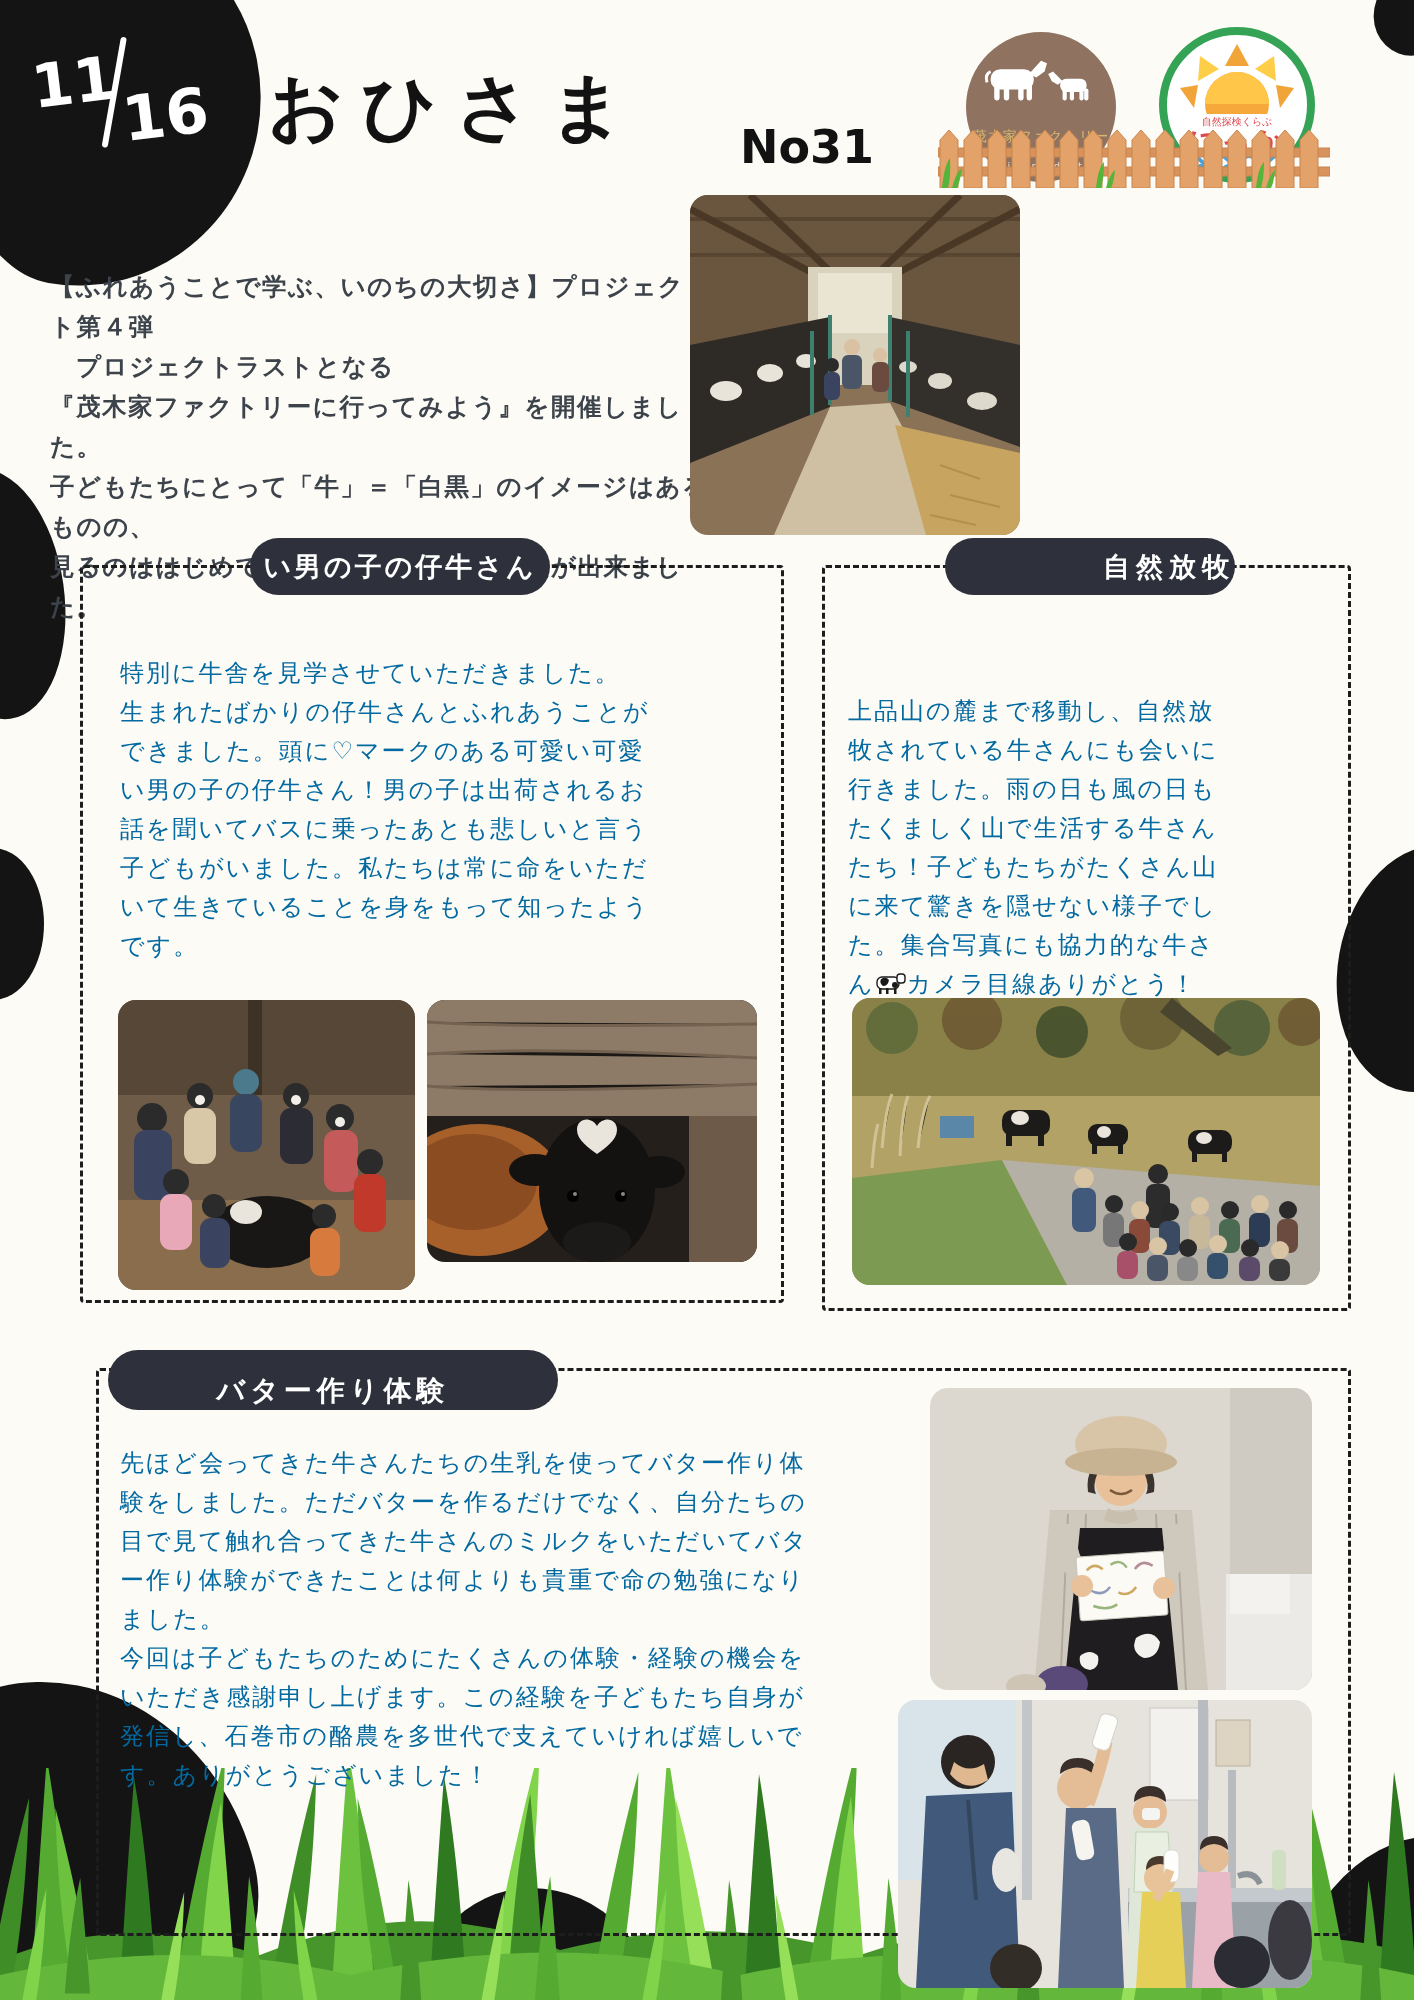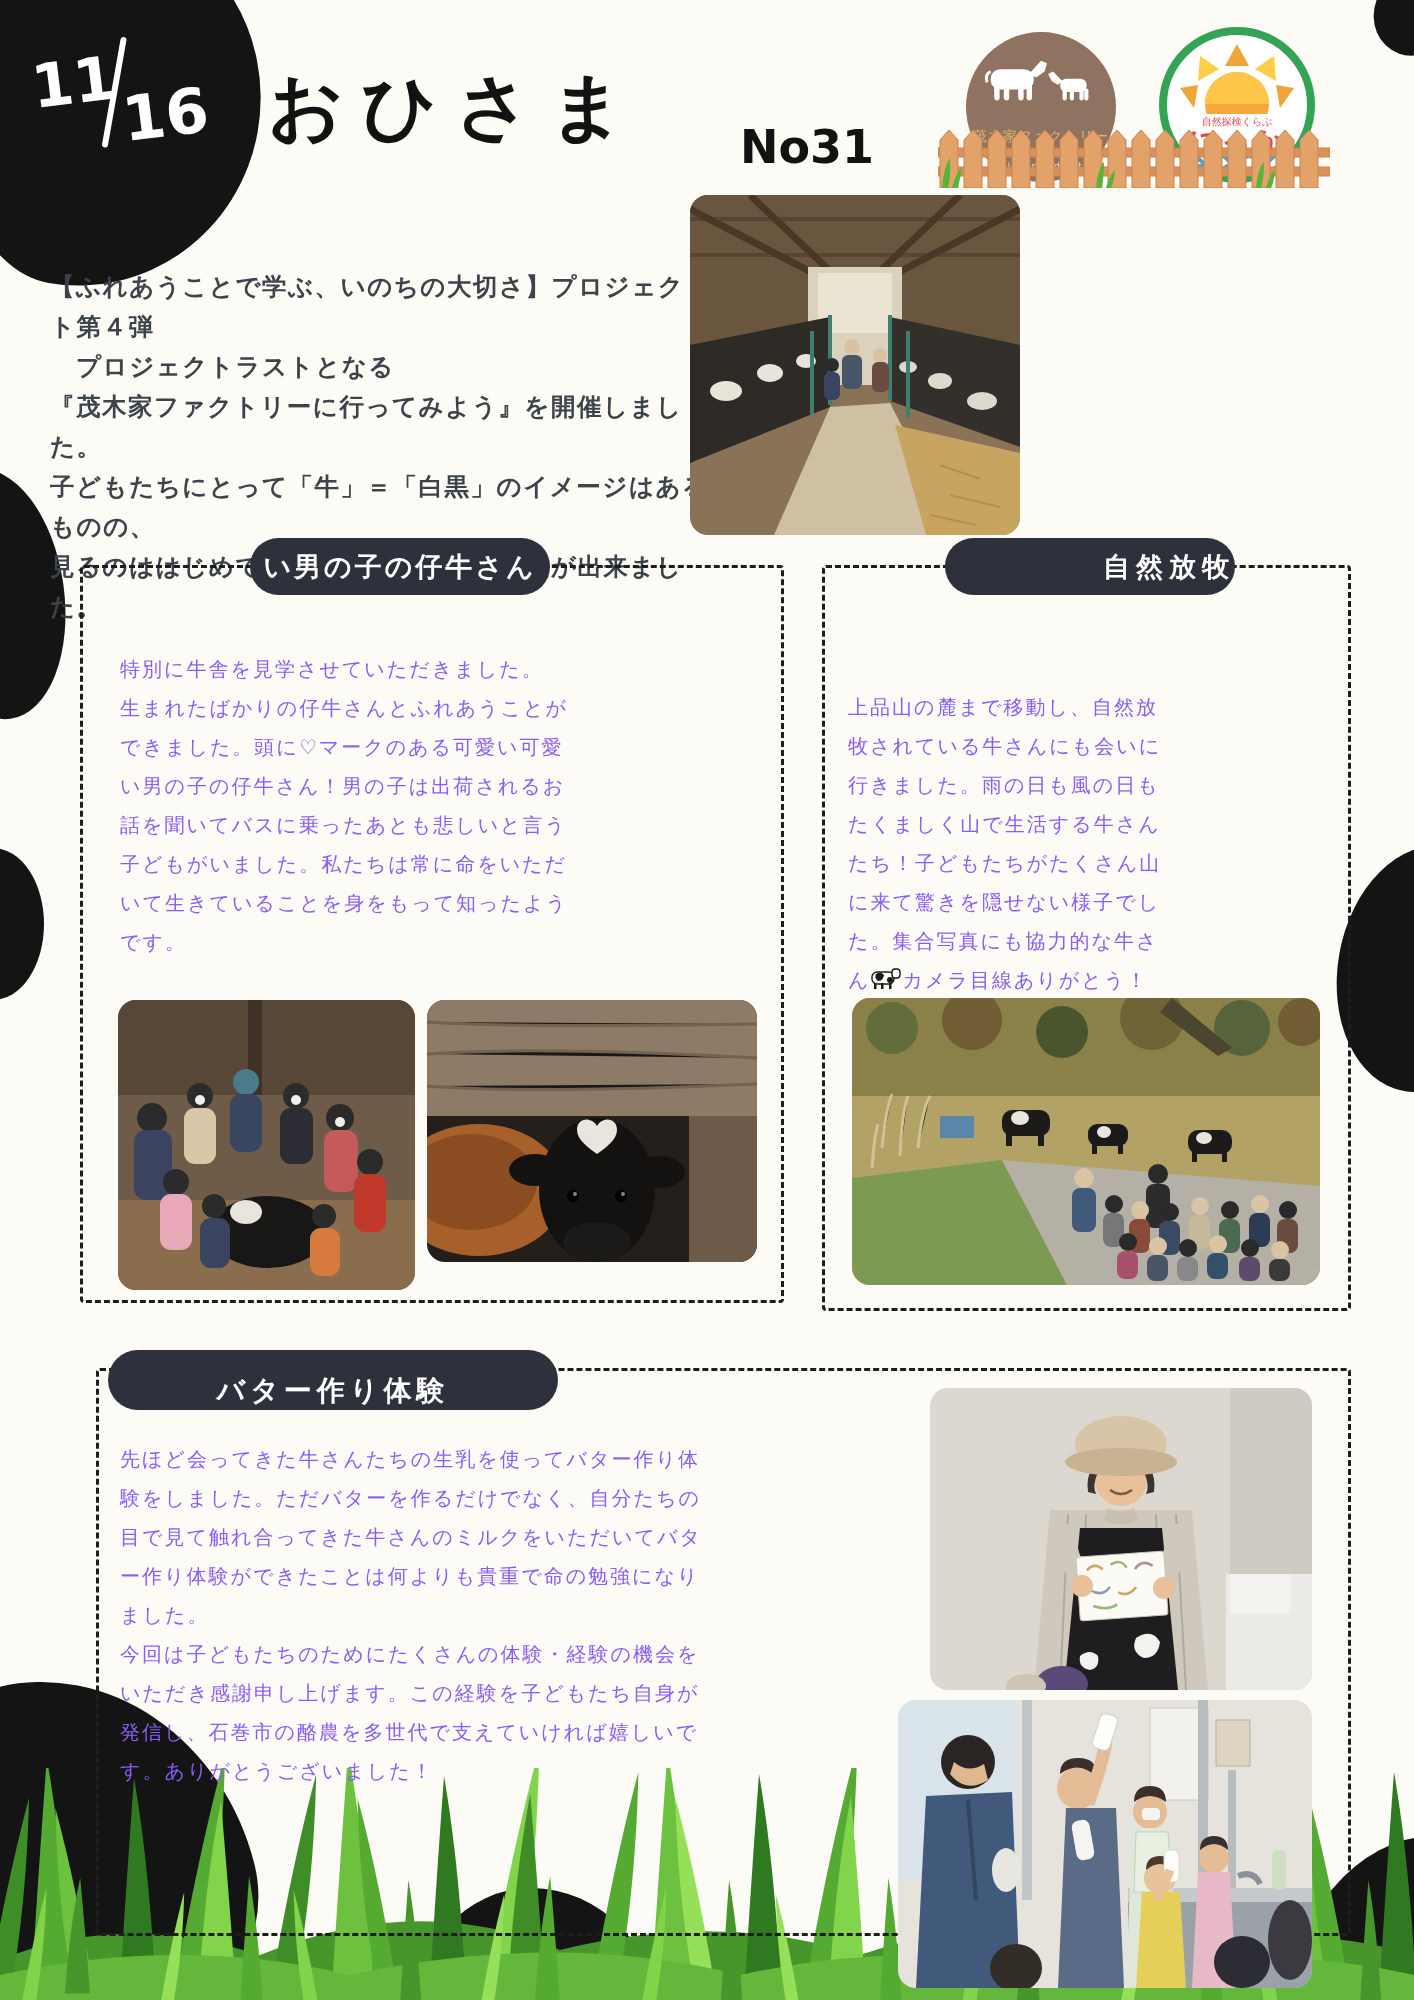--- a/index.html
+++ b/index.html
@@ -14,22 +14,22 @@
   .date-slash{position:absolute;left:96px;top:4px;width:6px;height:112px;background:#fff;border-radius:3px;transform:rotate(17deg);}
   .title{left:268px;top:58px;font-size:74px;font-weight:800;color:#121212;letter-spacing:18px;z-index:3;text-align:right;}
   .issue{left:740px;top:120px;font-size:46px;font-weight:800;color:#121212;z-index:3;}
   
   .intro{left:50px;top:242px;width:660px;font-size:24.5px;line-height:40px;letter-spacing:1.5px;
          white-space:pre-line;z-index:3;color:#3d434b;font-weight:bold;}
   
   .dbox{position:absolute;border:3px dashed #1d1d1d;border-radius:4px;z-index:5;}
   .pill{position:absolute;background:#2e313c;color:#fff;border-radius:999px;z-index:7;
         display:flex;align-items:center;justify-content:center;font-weight:700;}
-  .body-txt{position:absolute;font-size:20px;line-height:39px;letter-spacing:2px;
-            white-space:pre-line;z-index:6;color:#8b5cf6;}
+  .body-txt{position:absolute;font-size:24px;line-height:39px;letter-spacing:2px;
+            white-space:pre-line;z-index:6;color:#0369a1;}
   
   .photo{position:absolute;border-radius:18px;overflow:hidden;z-index:10;}
   .photo svg{display:block;width:100%;height:100%;}
   
   .logo{position:absolute;z-index:4;}
   .logo1{left:966px;top:32px;width:150px;height:150px;border-radius:50%;background:#8f7260;}
   .logo1 .lname{position:absolute;left:0;top:96px;width:100%;text-align:center;font-size:14px;
                 color:#d9b96c;letter-spacing:1px;}
   .logo1 .crown{position:absolute;left:0;top:114px;width:100%;text-align:center;font-size:13px;color:#d9b96c;}
   .logo1 .lsub{position:absolute;left:0;top:129px;width:100%;text-align:center;font-size:10px;color:#e9ddca;letter-spacing:2px;}

